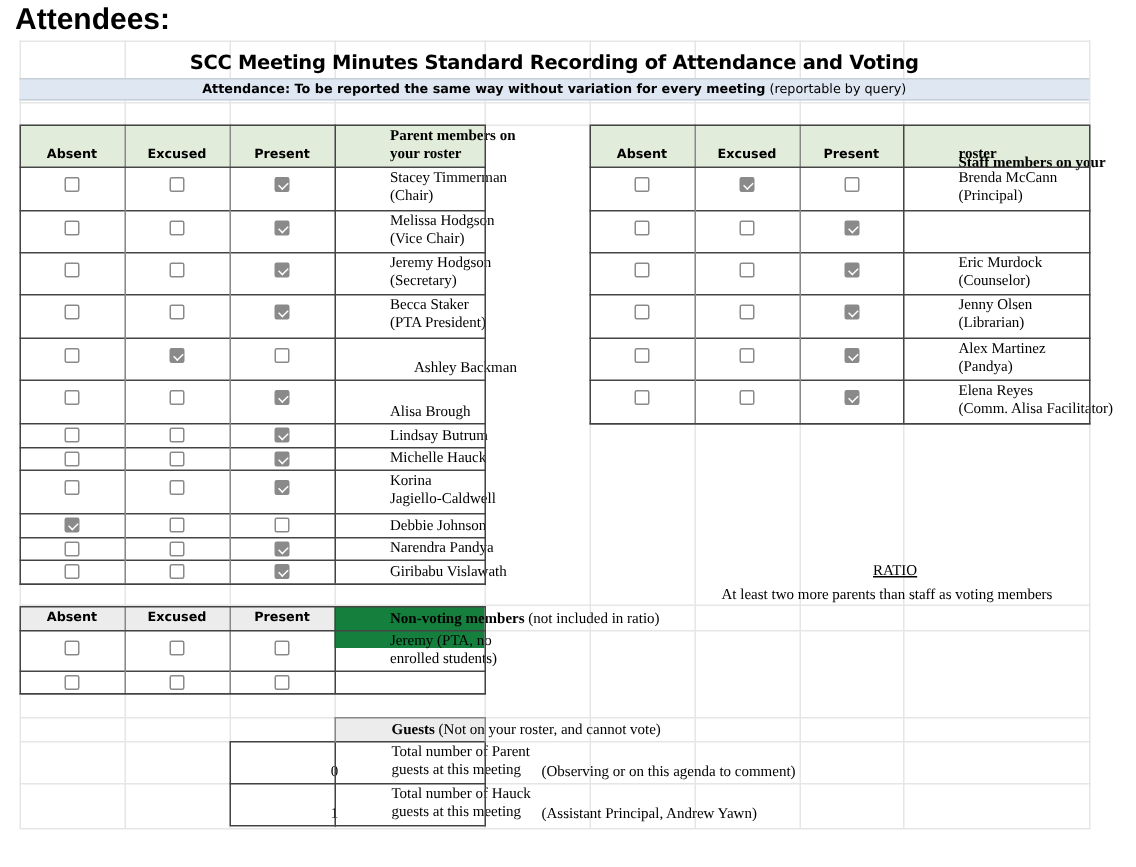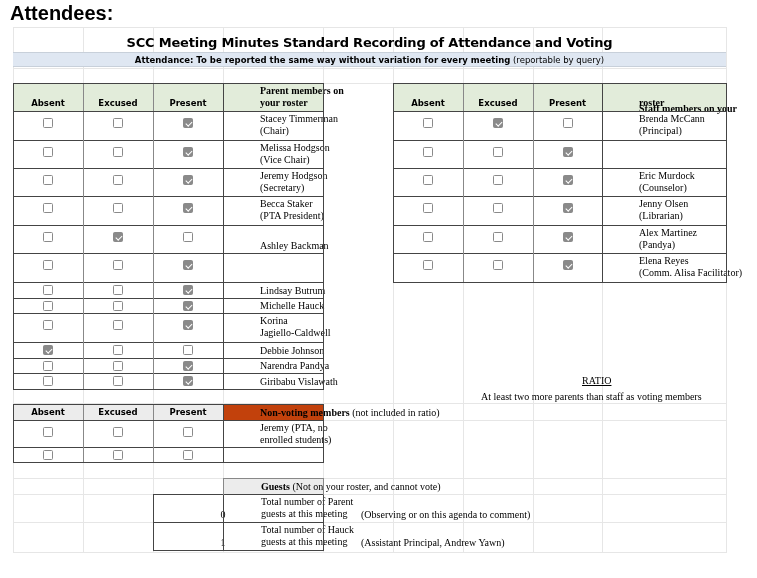--- a/index.html
+++ b/index.html
@@ -118,28 +118,31 @@
         <div class="txt" style="left: 2px; top: 2px;">Becca Staker</div>
         <div class="txt" style="left: 2px; top: 14px;">(PTA President)</div>
       </div>
     </div>
     <div class="hline" style="left: 13px; top: 225px; width: 311px;"></div>
     <div style="position: absolute; left: 13px; top: 225px; width: 310px; height: 28px;">
       <div class="cb" style="left: 30px; top: 7px;"></div>
       <div class="cb checked" style="left: 100px; top: 7px;"></div>
       <div class="cb" style="left: 170px; top: 7px;"></div>
       <div class="namecell" style="position: absolute; left: 210px; top: 0px; width: 100px; height: 28px;">
-        <div class="txt" style="left: 2px; top: 15px;">Ashley Backman</div>
+        <div class="txt" style="left: 18px; top: 15px;">Ashley Backman</div>
       </div>
     </div>
     <div class="hline" style="left: 13px; top: 253px; width: 311px;"></div>
     <div style="position: absolute; left: 13px; top: 253px; width: 310px; height: 29px;">
       <div class="cb" style="left: 30px; top: 7px;"></div>
       <div class="cb" style="left: 100px; top: 7px;"></div>
       <div class="cb checked" style="left: 170px; top: 7px;"></div>
+      <div class="namecell" style="position: absolute; left: 210px; top: 0px; width: 100px; height: 29px;">
+        <div class="txt" style="left: 2px; top: 16px;">Alisa Brough</div>
+      </div>
     </div>
     <div class="hline" style="left: 13px; top: 282px; width: 311px;"></div>
     <div style="position: absolute; left: 13px; top: 282px; width: 310px; height: 16px;">
       <div class="cb" style="left: 30px; top: 3px;"></div>
       <div class="cb" style="left: 100px; top: 3px;"></div>
       <div class="cb checked" style="left: 170px; top: 3px;"></div>
       <div class="namecell" style="position: absolute; left: 210px; top: 0px; width: 100px; height: 16px;">
         <div class="txt" style="left: 2px; top: 3px;">Lindsay Butrum</div>
       </div>
     </div>
@@ -275,21 +278,21 @@
 <div id="nonvoting">
     <div class="cell hdr-gray" style="left: 13px; top: 404px; width: 70px; height: 16px;">
       <div class="lbl">Absent</div>
     </div>
     <div class="cell hdr-gray" style="left: 83px; top: 404px; width: 70px; height: 16px;">
       <div class="lbl">Excused</div>
     </div>
     <div class="cell hdr-gray" style="left: 153px; top: 404px; width: 70px; height: 16px;">
       <div class="lbl">Present</div>
     </div>
-    <div class="cell hdr-gray namecell" style="left: 223px; top: 404px; width: 100px; height: 16px; background: #c2410c; overflow: visible;">
+    <div class="cell hdr-gray namecell" style="left: 223px; top: 404px; width: 100px; height: 28px; background: #15803d; overflow: visible;">
       <div class="txt" style="left: 2px; top: 3px; font-weight: bold;">Non-voting members<span style="font-weight: normal;"> (not included in ratio)</span></div>
     </div>
     <div style="position: absolute; left: 13px; top: 420px; width: 310px; height: 27px;">
       <div class="cb" style="left: 30px; top: 7px;"></div>
       <div class="cb" style="left: 100px; top: 7px;"></div>
       <div class="cb" style="left: 170px; top: 7px;"></div>
       <div class="namecell" style="position: absolute; left: 210px; top: 0px; width: 100px; height: 27px;">
         <div class="txt" style="left: 2px; top: 2px;">Jeremy (PTA, no</div>
         <div class="txt" style="left: 2px; top: 14px;">enrolled students)</div>
       </div>

